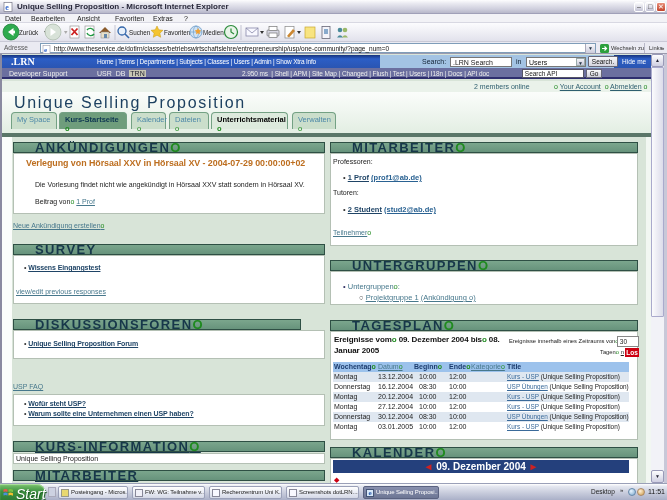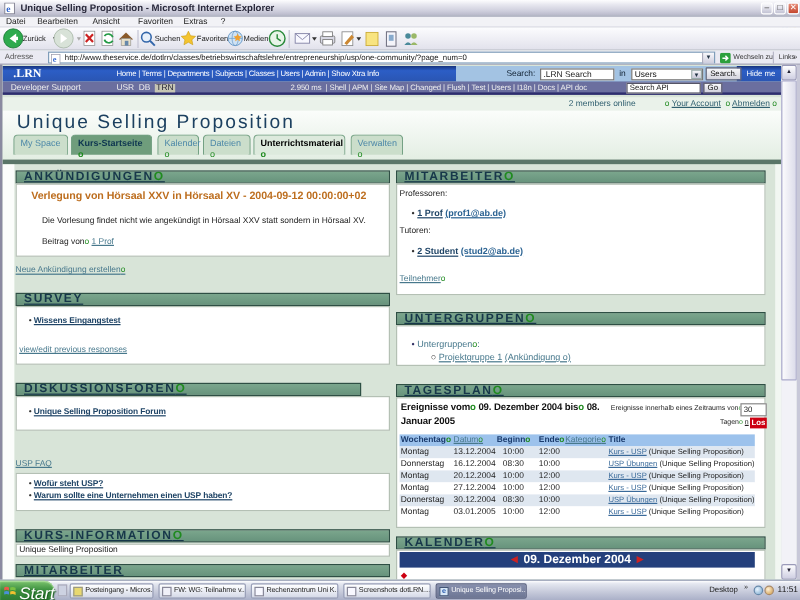--- a/index.html
+++ b/index.html
@@ -41,21 +41,21 @@
 #winright { left:664px; top:54px; width:3px; height:429px; background:#c8c8d8; }
 #winleft { left:0px; top:54px; width:2px; height:429px; background:#8a8aa0; }
 
 
 #taskbar { left:0; top:483px; width:667px; height:17px;
   background:linear-gradient(to bottom,#ffffff 0%,#e4e7f0 15%,#c8ccdc 55%,#aab0c8 100%);
   border-top:1px solid #9aa0b8; }
 
 
 .phead { position:absolute; height:11px; background:linear-gradient(to bottom,#7ba68d,#67937c);
-  border:1px solid #2e4f44; font-size:10px; font-weight:bold; color:#17374a; line-height:9.5px; padding-left:6px; letter-spacing:1.4px;
+  border:1px solid #2e4f44; font-size:13px; font-weight:bold; color:#17374a; line-height:9.5px; padding-left:21px; letter-spacing:1.4px;
   text-decoration:underline; white-space:nowrap; overflow:visible; }
 .phead .o { color:#1f8a1f; }
 .pbox { position:absolute; background:#fff; border:1px solid #b4c0b4; font-size:7px; color:#333; }
 .tl { color:#47788c; text-decoration:underline; }
 .bl { color:#1f4466; font-weight:bold; text-decoration:underline; }
 .go { color:#1f8a1f; }
 .tab { position:absolute; top:20px; height:17px; border:1px solid #74a184; border-bottom:none;
   border-radius:4px 4px 0 0; font-size:7.5px; line-height:9px; padding:2px 0 0 5px; }
 .ti { background:#cbdecb; color:#4d88a8; }
 .ta { background:#6f9d7c; color:#0d3550; font-weight:bold; }
@@ -212,21 +212,21 @@
     <div class="tab ti" style="left:167px;width:40px;">Dateien<br><span class="go">o</span></div>
     <div class="tab tu" style="left:209px;width:77px;">Unterrichtsmaterial<br><span class="go">o</span></div>
     <div class="tab ti" style="left:290px;width:44px;">Verwalten<br><span class="go">o</span></div>
   </div>
   <div class="abs" id="tabbar"></div>
   <div class="abs" id="content">
       <div class="abs" style="left:644px;top:0;width:5px;height:346px;background:#f2f7f2;"></div>
 
     <div class="phead" style="left:11px;top:5px;width:312px;">ANKÜNDIGUNGEN<span class="o">O</span></div>
     <div class="pbox" style="left:11px;top:16px;width:312px;height:61px;">
-      <div class="abs" style="left:12px;top:4px;font-size:8.9px;letter-spacing:-0.05px;font-weight:bold;color:#bd6e1f;white-space:nowrap;">Verlegung von Hörsaal XXV in Hörsaal XV - 2004-09-12 00:00:00+02</div>
+      <div class="abs" style="left:12px;top:4px;font-size:8.9px;letter-spacing:-0.05px;font-weight:bold;color:#bd6e1f;white-space:nowrap;">Verlegung von Hörsaal XXV in Hörsaal XV - 2004-07-29 00:00:00+02</div>
       <div class="abs" style="left:21px;top:27px;font-size:7px;color:#222;white-space:nowrap;">Die Vorlesung findet nicht wie angekündigt in Hörsaal XXV statt sondern in Hörsaal XV.</div>
       <div class="abs" style="left:21px;top:44px;font-size:7px;color:#222;">Beitrag von<span class="go">o</span> <span class="tl">1 Prof</span></div>
     </div>
     <div class="abs tl" style="left:11px;top:85px;font-size:7px;">Neue Ankündigung erstellen<span class="go" style="text-decoration:none;">o</span></div>
     <div class="phead" style="left:11px;top:107px;width:312px;">SURVEY</div>
     <div class="pbox" style="left:11px;top:118px;width:312px;height:49px;">
       <div class="abs" style="left:10px;top:8px;font-size:7px;letter-spacing:-0.1px;color:#333;">• <span class="bl">Wissens Eingangstest</span></div>
       <div class="abs tl" style="left:2px;top:32px;font-size:7px;">view/edit previous responses</div>
     </div>
     <div class="phead" style="left:11px;top:182px;width:288px;">DISKUSSIONSFOREN<span class="o">O</span></div>

